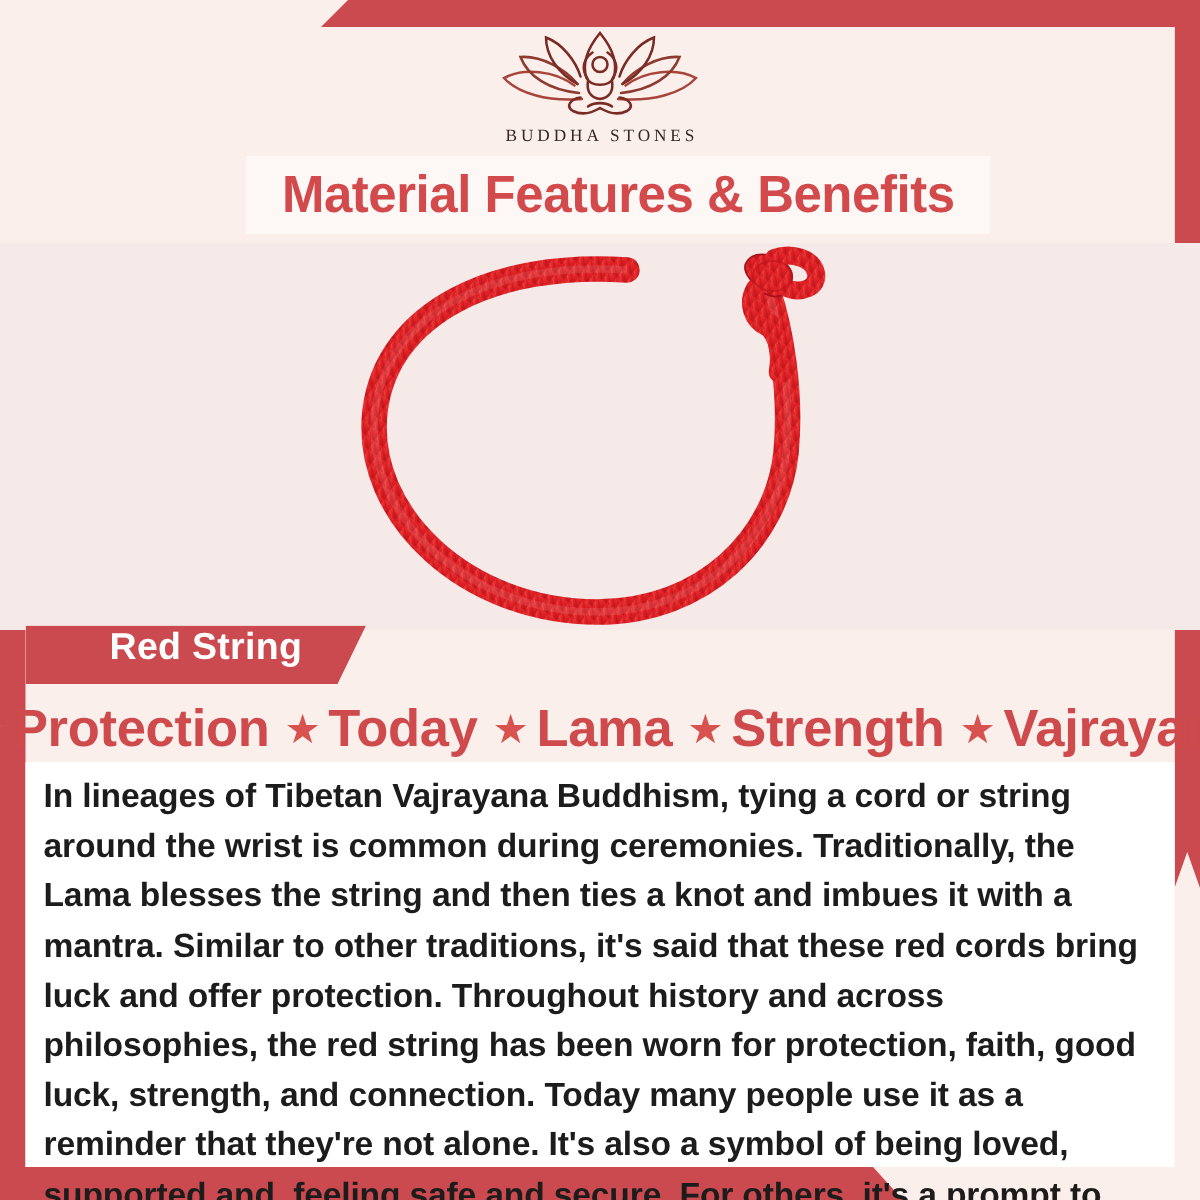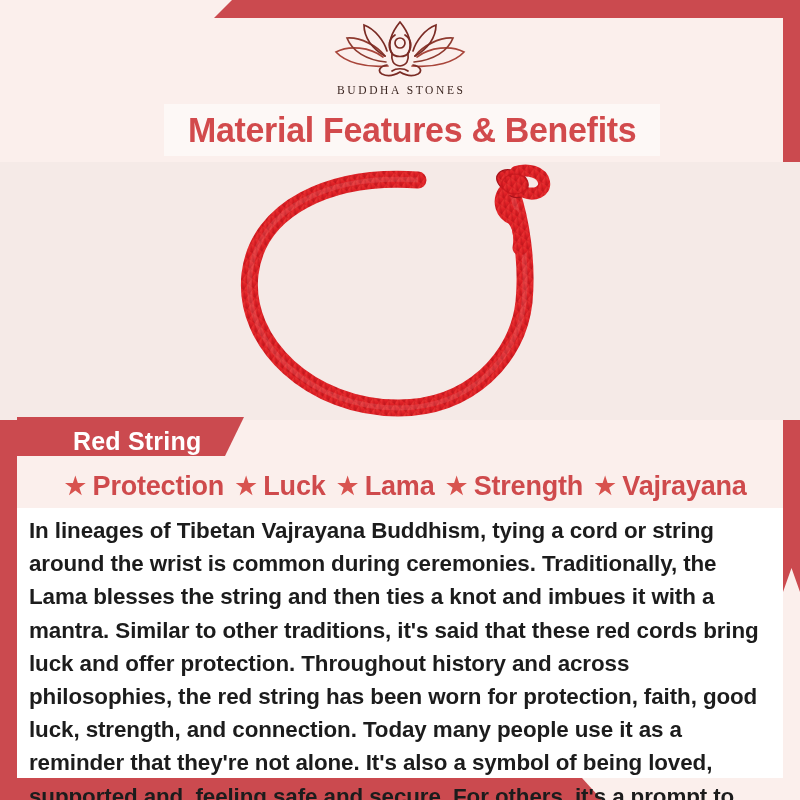--- a/index.html
+++ b/index.html
@@ -119,21 +119,21 @@
   
   .label-banner {
     position: absolute;
     top: 417px;
     left: 17px;
     width: 227px;
     height: 39px;
     background: #cb4a4f;
     clip-path: polygon(0 0, 227px 0, 208px 39px, 0 39px);
     display: flex;
-    align-items: flex-end;
+    align-items: flex-start;
   }
   .label-banner-text {
     font-family: "Liberation Sans Narrow", "Liberation Sans", sans-serif;
     font-weight: bold;
     font-size: 25px;
     color: #ffffff;
     margin-left: 56px;
     letter-spacing: 0.2px;
     white-space: nowrap;
   }
@@ -157,21 +157,21 @@
   }
   .benefit-star {
     color: #d8534f;
     font-size: 27px;
     line-height: 1;
     margin: 0 5px 0 10px;
   }
   .benefit-label {
     font-family: "Liberation Sans Narrow", "Liberation Sans", sans-serif;
     font-weight: bold;
-    font-size: 27px;
+    font-size: 35px;
     color: #cf4a4c;
     letter-spacing: -0.2px;
   }
 
   
   .body-panel {
     position: absolute;
     top: 508px;
     left: 17px;
     width: 766px;
@@ -274,21 +274,21 @@
     <span class="label-banner-text">Red String</span>
   </div>
 
   <div class="benefits-row">
     <span class="benefit-item">
       <span class="benefit-star">★</span>
       <span class="benefit-label">Protection</span>
     </span>
     <span class="benefit-item">
       <span class="benefit-star">★</span>
-      <span class="benefit-label">Luck</span>
+      <span class="benefit-label">Today</span>
     </span>
     <span class="benefit-item">
       <span class="benefit-star">★</span>
       <span class="benefit-label">Lama</span>
     </span>
     <span class="benefit-item">
       <span class="benefit-star">★</span>
       <span class="benefit-label">Strength</span>
     </span>
     <span class="benefit-item">

